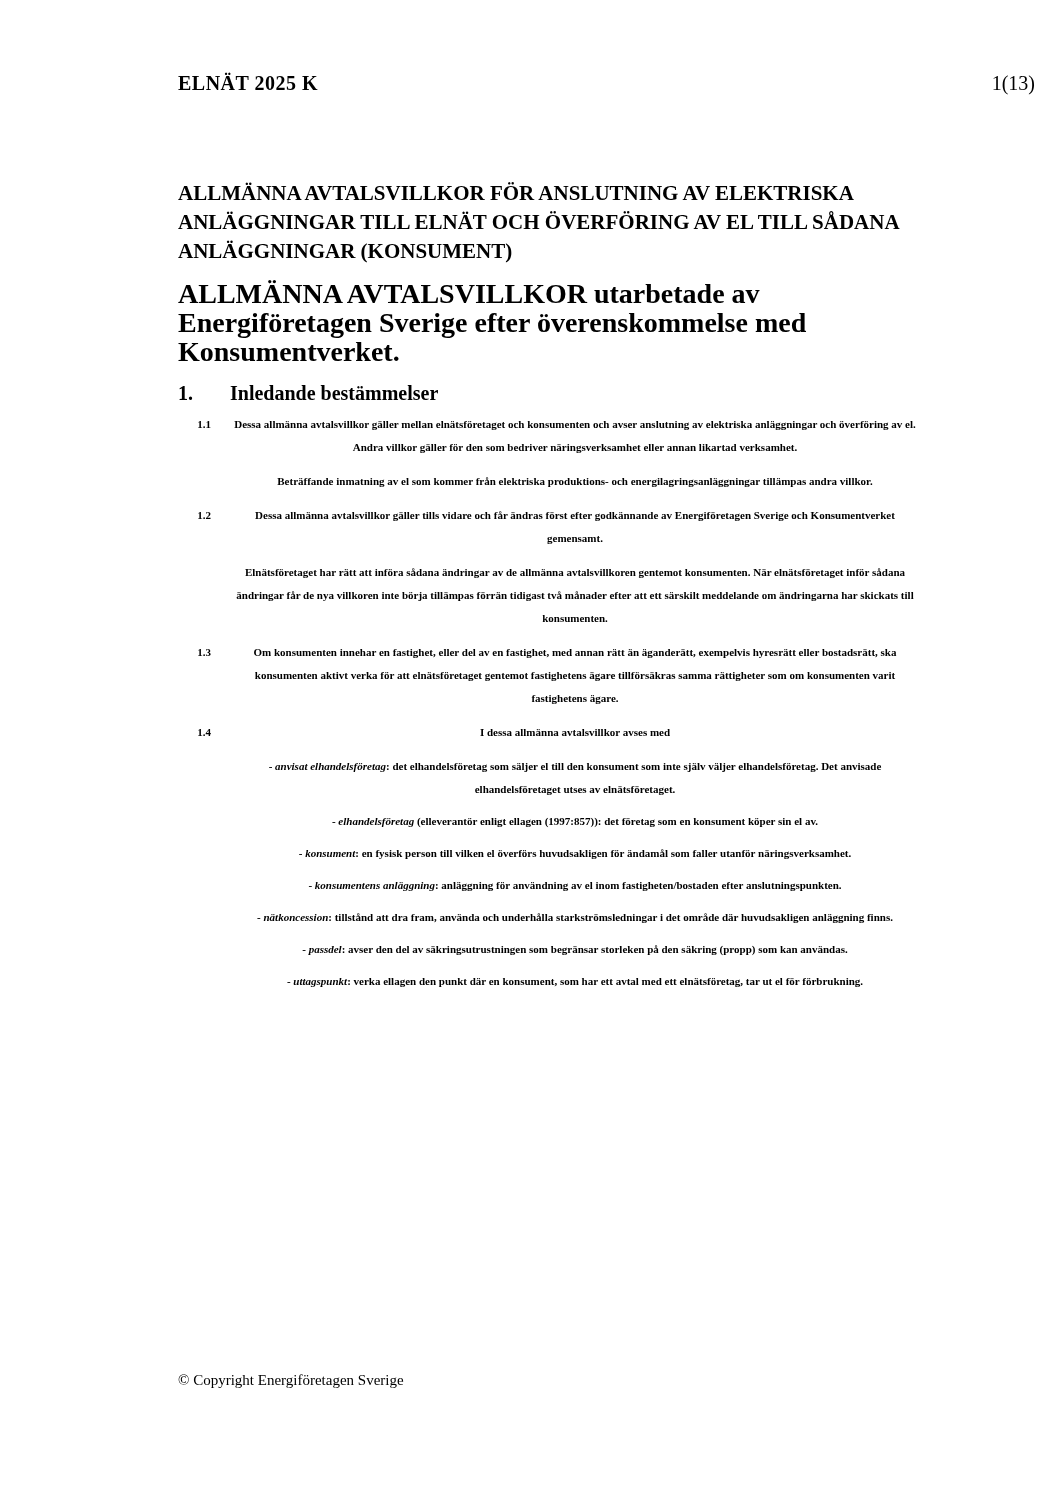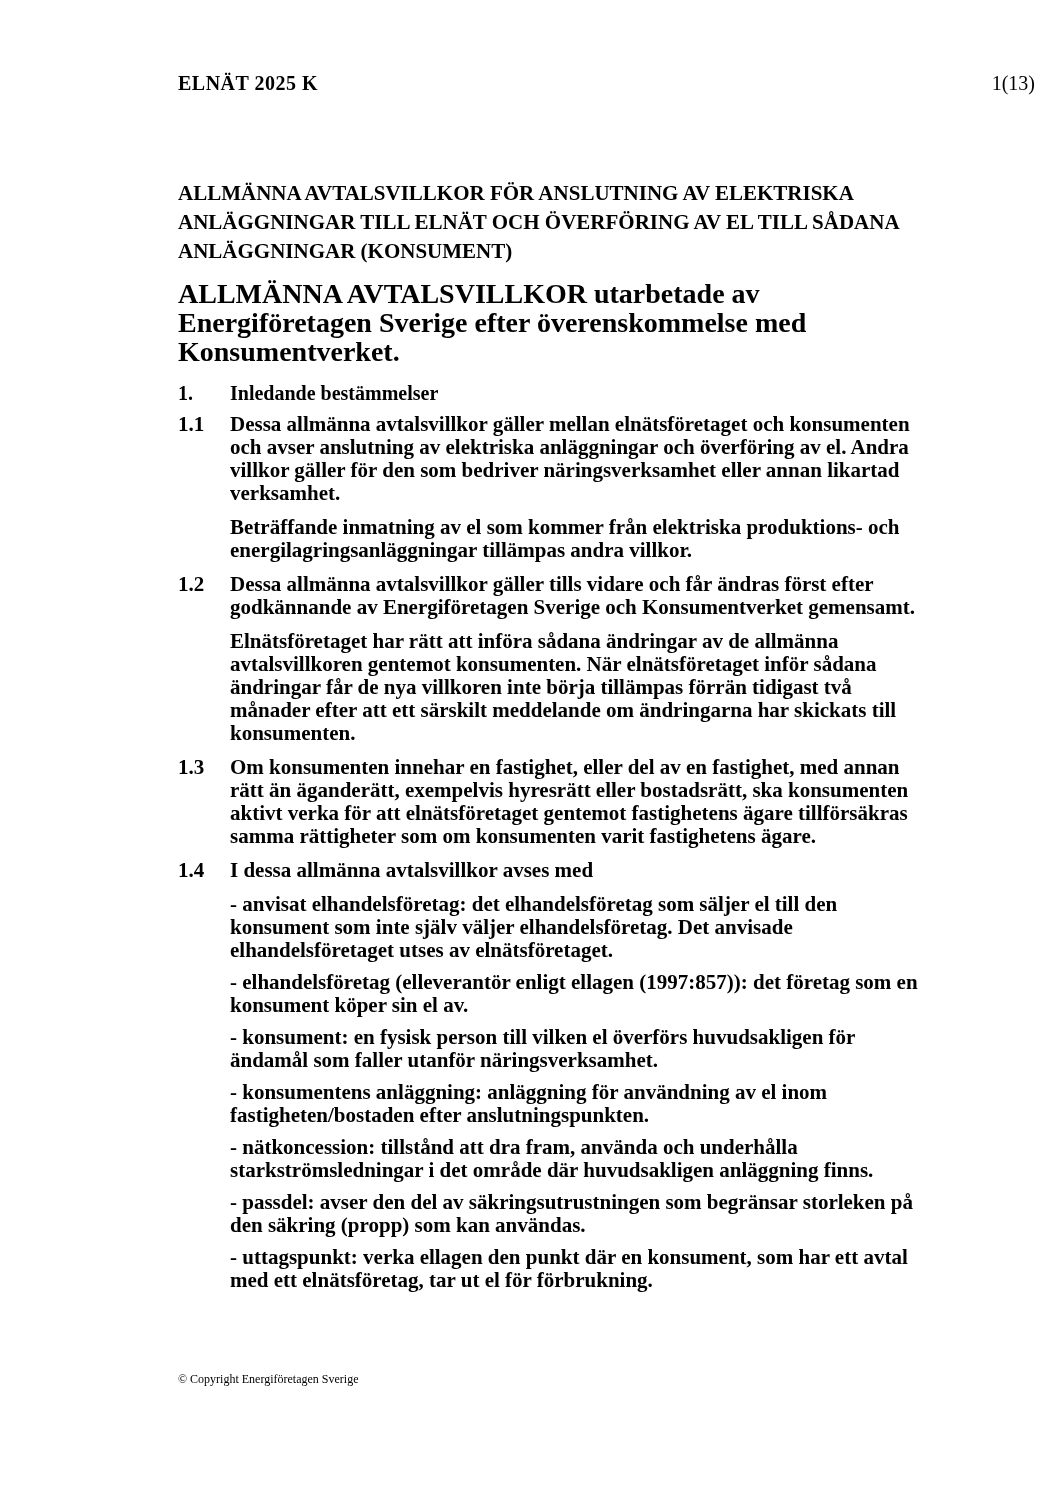--- a/index.html
+++ b/index.html
@@ -26,29 +26,29 @@
     font-size: 28px; font-weight: bold; line-height: 29px;
     margin: 0 0 14px 0;
   }
   .section-heading {
     display: grid; grid-template-columns: 52px 1fr;
     font-size: 20px; font-weight: bold; line-height: 26px;
     margin: 0 0 7px 0;
   }
   .clause {
     display: grid; grid-template-columns: 52px 1fr;
-    font-size: 21px; font-weight: bold; line-height: 23px;
+    font-size: 11px; font-weight: bold; line-height: 23px; text-align: center;
   }
   .clause .num { }
   .clause .body p { margin: 0 0 11px 0; }
   .clause .body p.def { margin: 0 0 9px 0; }
-  .term { }
+  .term { font-style: italic; }
   .footer {
     position: absolute; top: 1372px; left: 178px;
-    font-size: 12px; font-weight: normal;
+    font-size: 15px; font-weight: normal;
   }
 </style>
 </head>
 <body>
 
 <div class="page-header">
   <span class="doc-code">ELNÄT 2025 K</span>
   <span class="page-num">1(13)</span>
 </div>
 

